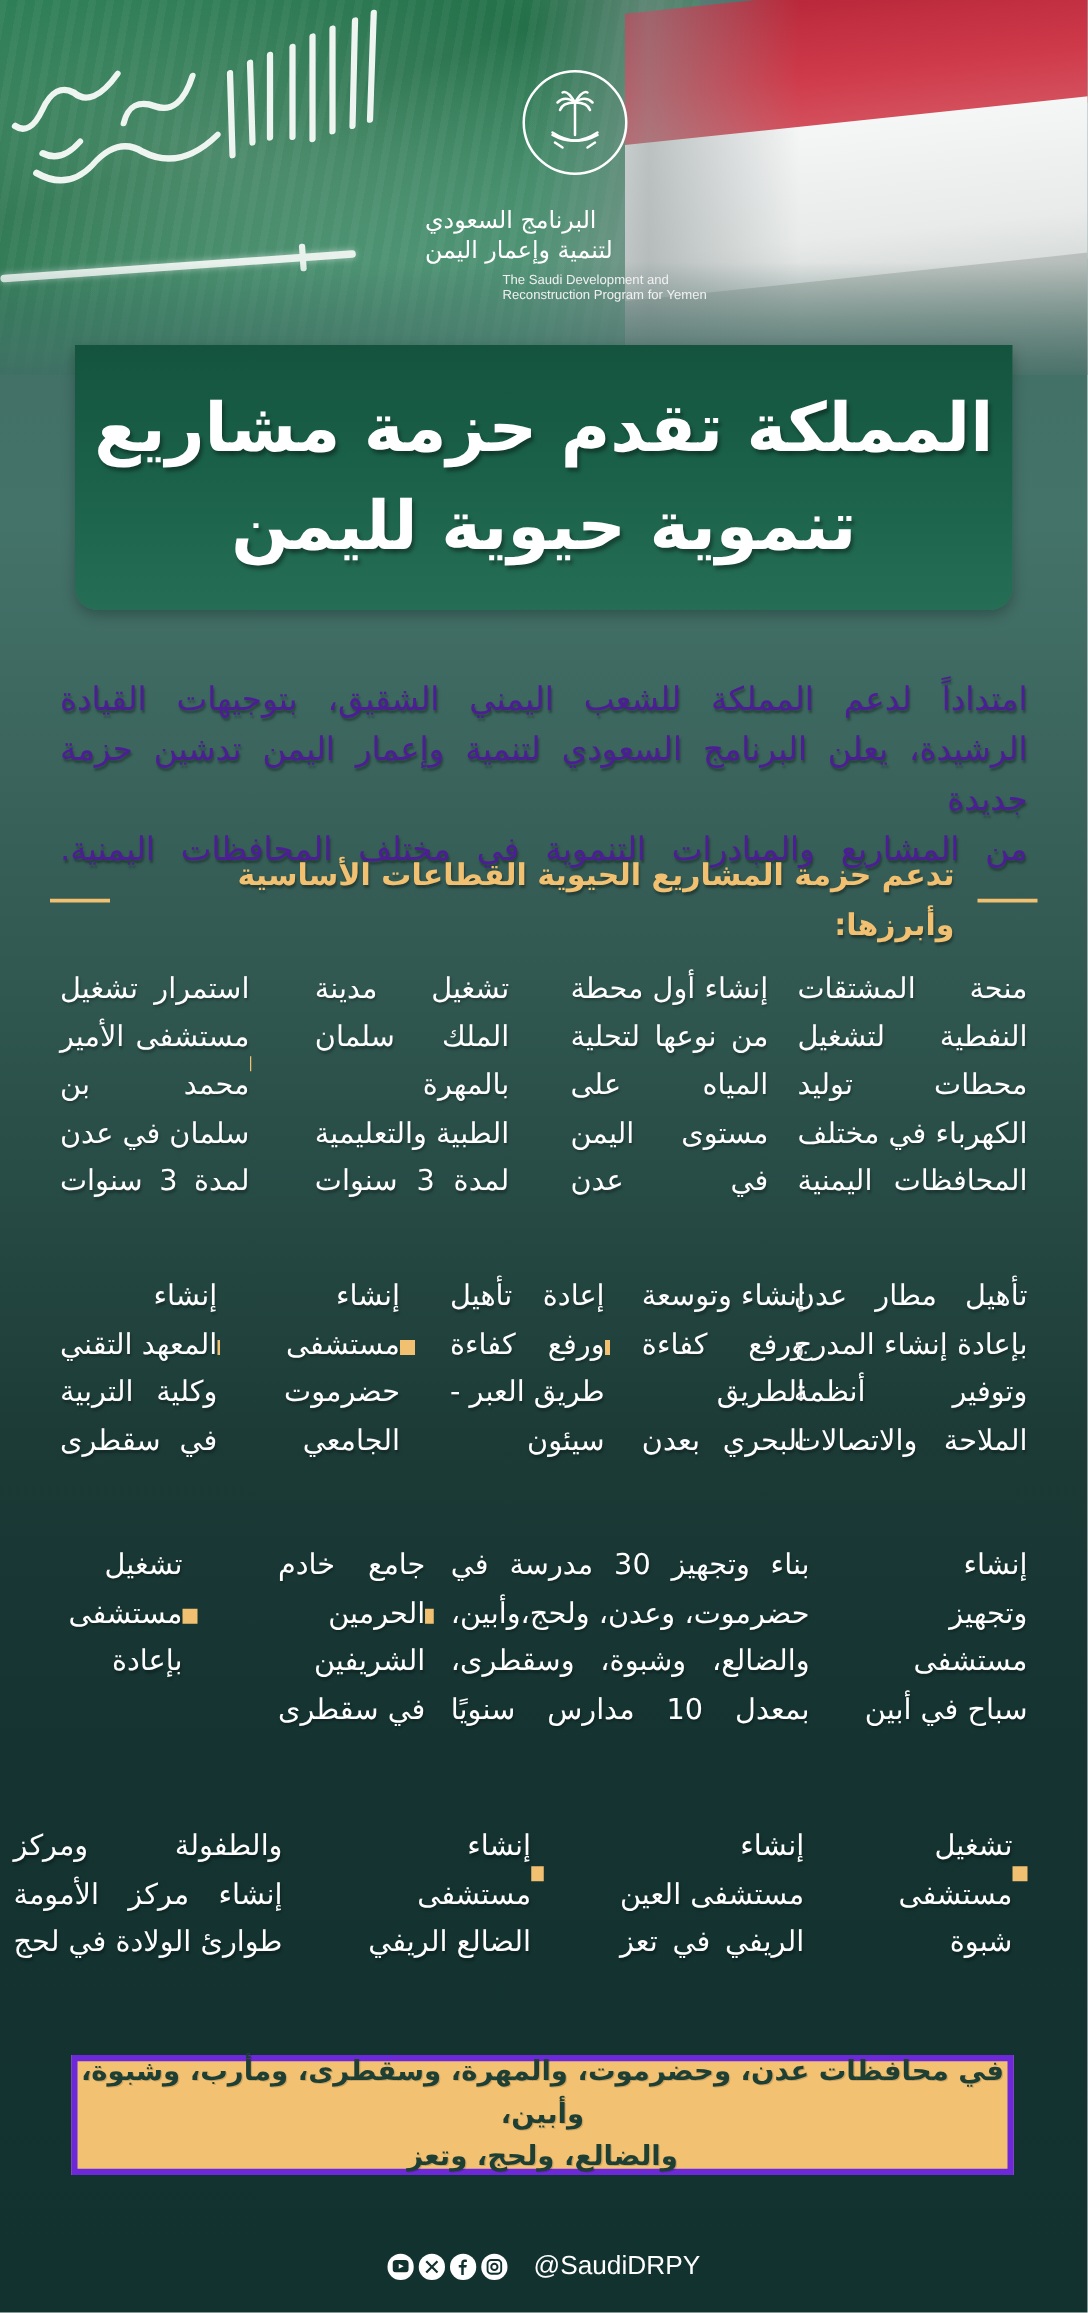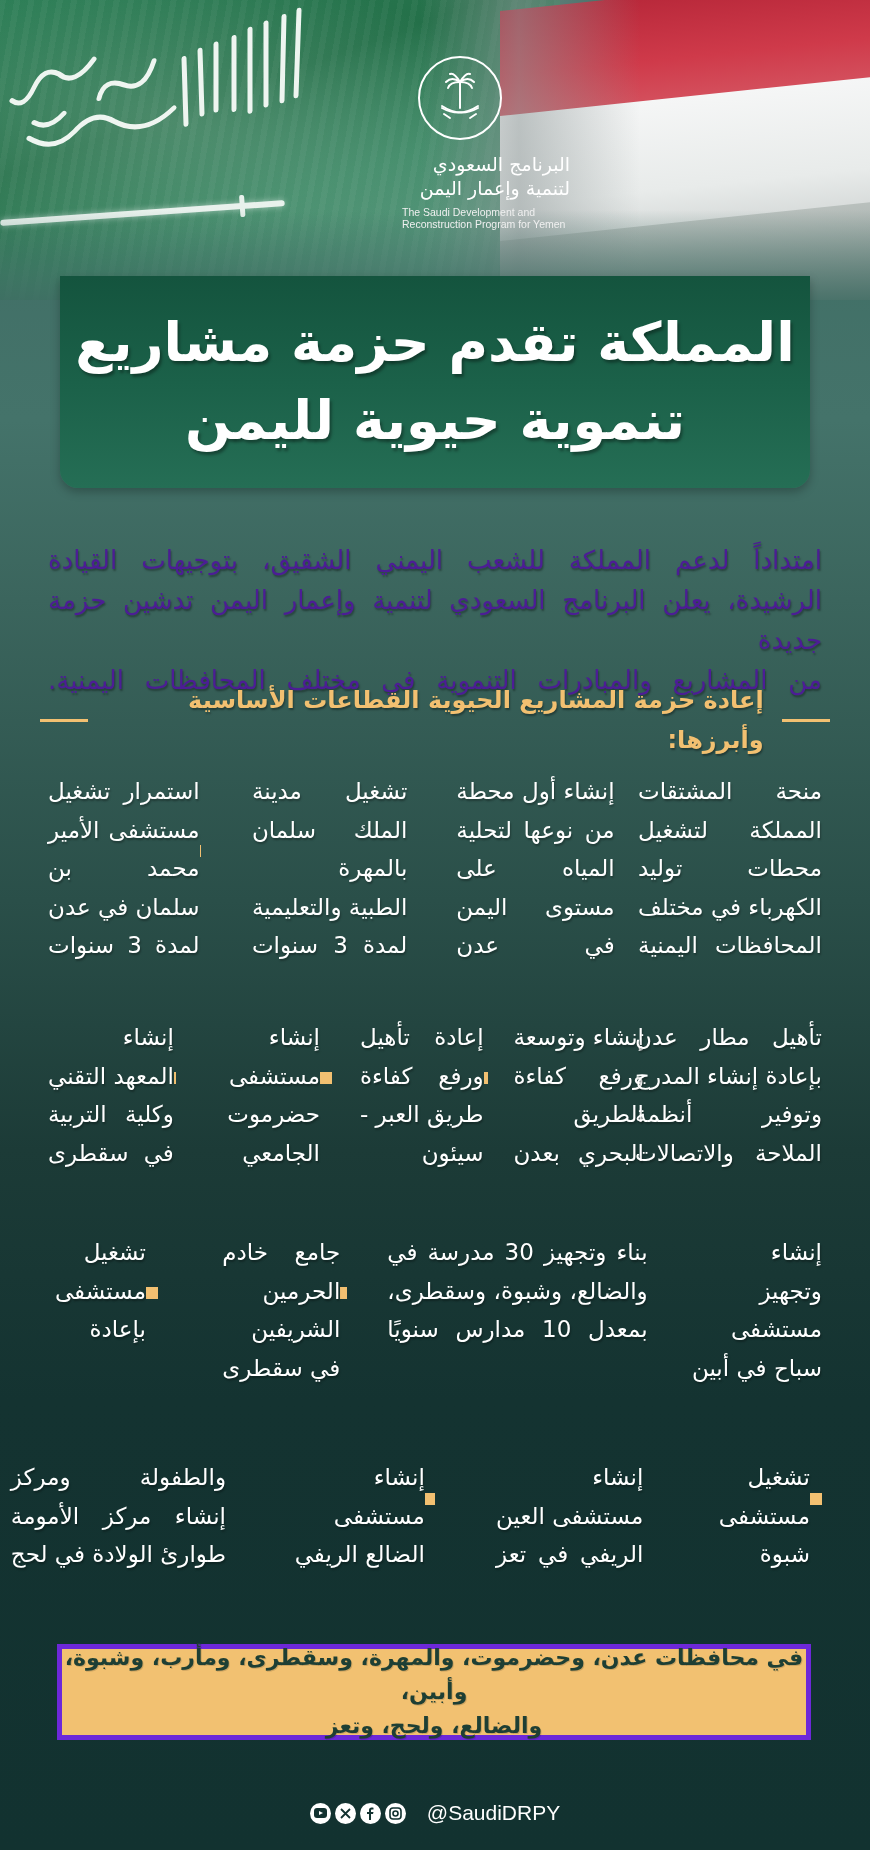--- a/index.html
+++ b/index.html
@@ -62,21 +62,21 @@
   }
 
   
   .logo-block { position: absolute; left: 340px; top: 56px; width: 240px; text-align: center; }
   .logo-circle {
     width: 84px; height: 84px; border: 2px solid #ffffff; border-radius: 50%;
     margin: 0 auto; display: flex; align-items: center; justify-content: center;
   }
   .org-ar {
     direction: rtl; font-family: "DejaVu Sans", sans-serif; font-size: 19px; line-height: 24px;
-    color: #ffffff; margin-top: 12px; text-align: right; padding-right: 10px;
+    color: #ffffff; margin-top: 24px; text-align: left; padding-right: 10px;
   }
   .org-en {
     font-family: "Liberation Sans", sans-serif; font-size: 10.5px; line-height: 12px;
     color: #f0f0f0; margin-top: 6px; text-align: left; padding-left: 62px; white-space: nowrap;
   }
 
   
   .title-box {
     position: absolute; left: 60px; top: 276px; width: 750px; height: 212px;
     background: linear-gradient(180deg, #14543e 0%, #1b6149 50%, #256e55 100%);
@@ -231,30 +231,30 @@
 </div>
 
 <div class="intro">
   <span>امتداداً لدعم المملكة للشعب اليمني الشقيق، بتوجيهات القيادة</span>
   <span>الرشيدة، يعلن البرنامج السعودي لتنمية وإعمار اليمن تدشين حزمة جديدة</span>
   <span>من المشاريع والمبادرات التنموية في مختلف المحافظات اليمنية.</span>
 </div>
 
 <div class="subheading">
   <div class="dash"></div>
-  <div class="text">إعادة حزمة المشاريع الحيوية القطاعات الأساسية وأبرزها:</div>
+  <div class="text">تدعم حزمة المشاريع الحيوية القطاعات الأساسية وأبرزها:</div>
   <div class="dash"></div>
 </div>
 
 <div class="row row1">
   <div class="proj">
     <div class="bullet"></div>
     <div class="proj-lines">
       <span>منحة المشتقات</span>
-        <span>المملكة لتشغيل</span>
+        <span>النفطية لتشغيل</span>
         <span>محطات توليد</span>
         <span>الكهرباء في مختلف</span>
         <span>المحافظات اليمنية</span>
     </div>
   </div>
   <div class="proj">
     <div class="bullet"></div>
     <div class="proj-lines">
       <span>إنشاء أول محطة</span>
         <span>من نوعها لتحلية</span>
@@ -340,20 +340,21 @@
       <span>إنشاء</span>
         <span>وتجهيز</span>
         <span>مستشفى</span>
         <span>سباح في أبين</span>
     </div>
   </div>
   <div class="proj wide">
     <div class="bullet"></div>
     <div class="proj-lines">
       <span>بناء وتجهيز 30 مدرسة في</span>
+        <span>حضرموت، وعدن، ولحج،وأبين،</span>
         <span>والضالع، وشبوة، وسقطرى،</span>
         <span>بمعدل 10 مدارس سنويًا</span>
     </div>
   </div>
   <div class="proj narrow" style="width:125px">
     <div class="bullet"></div>
     <div class="proj-lines">
       <span>جامع خادم</span>
         <span>الحرمين</span>
         <span>الشريفين</span>

